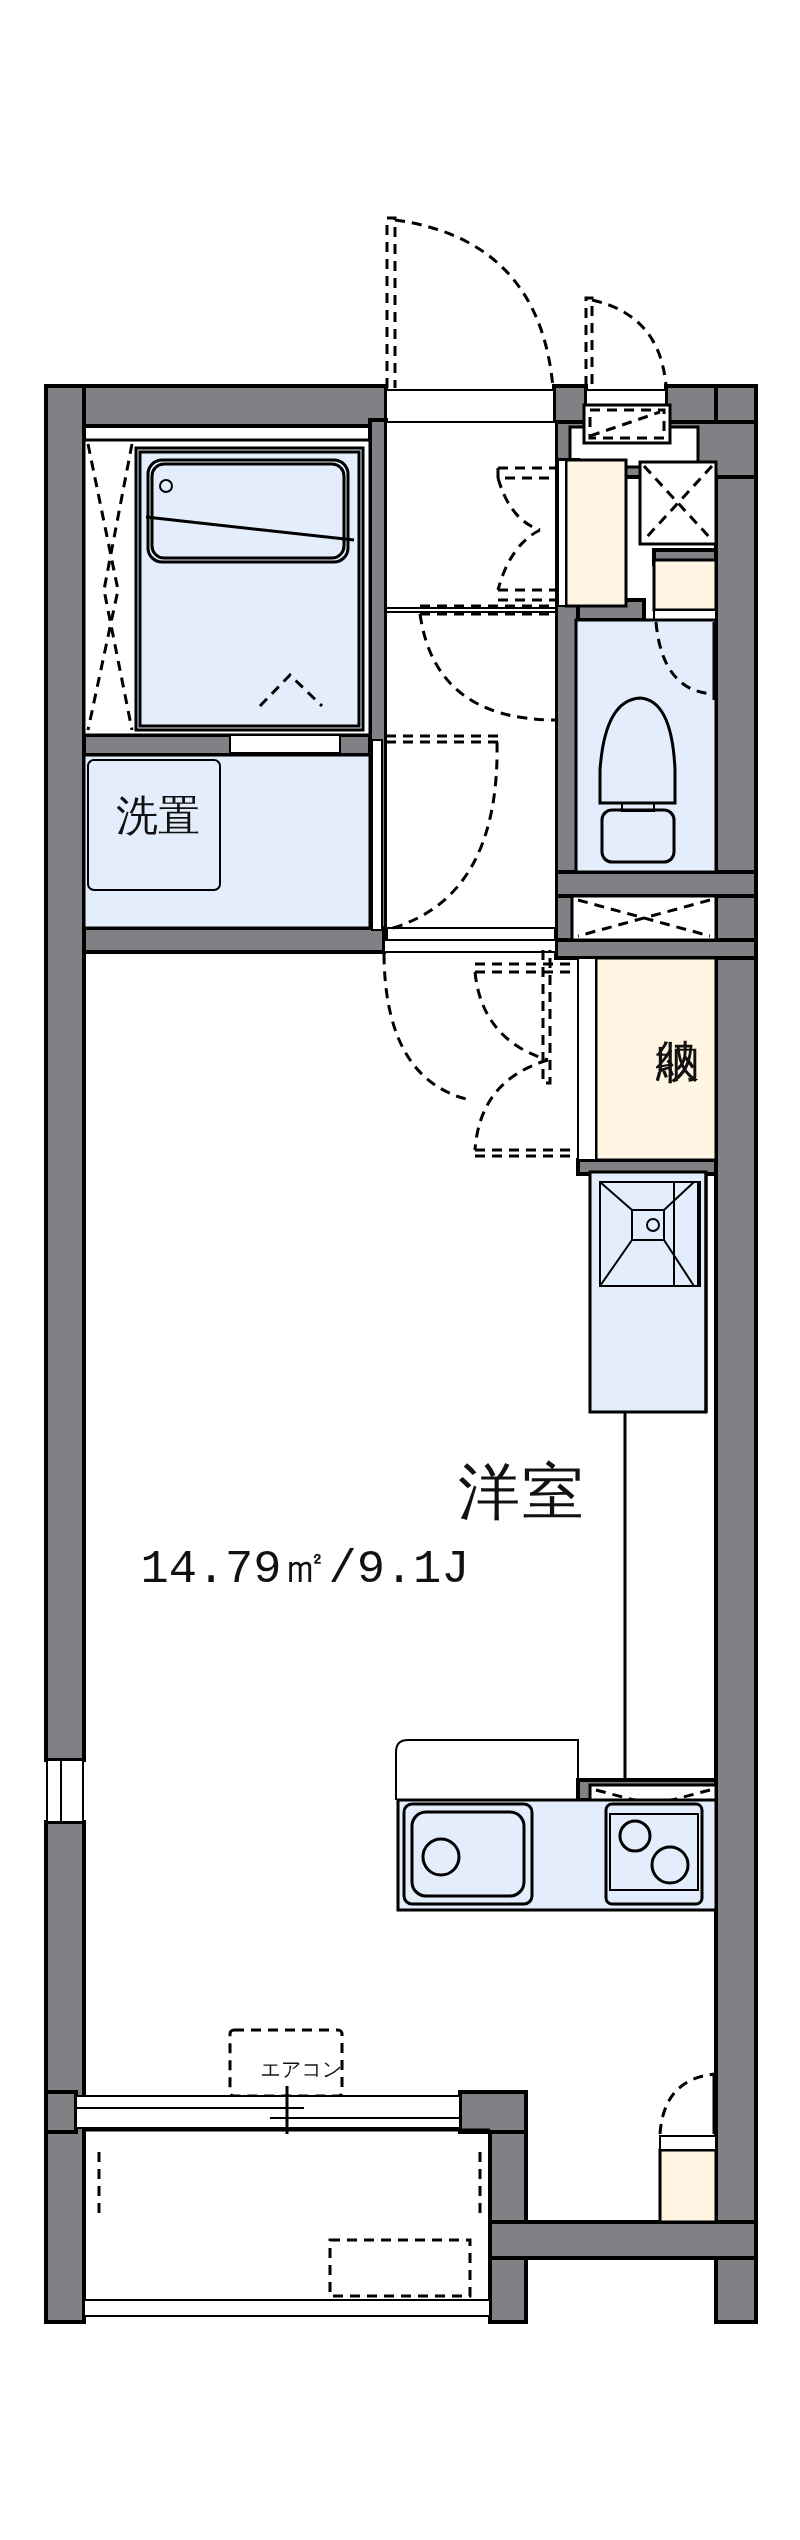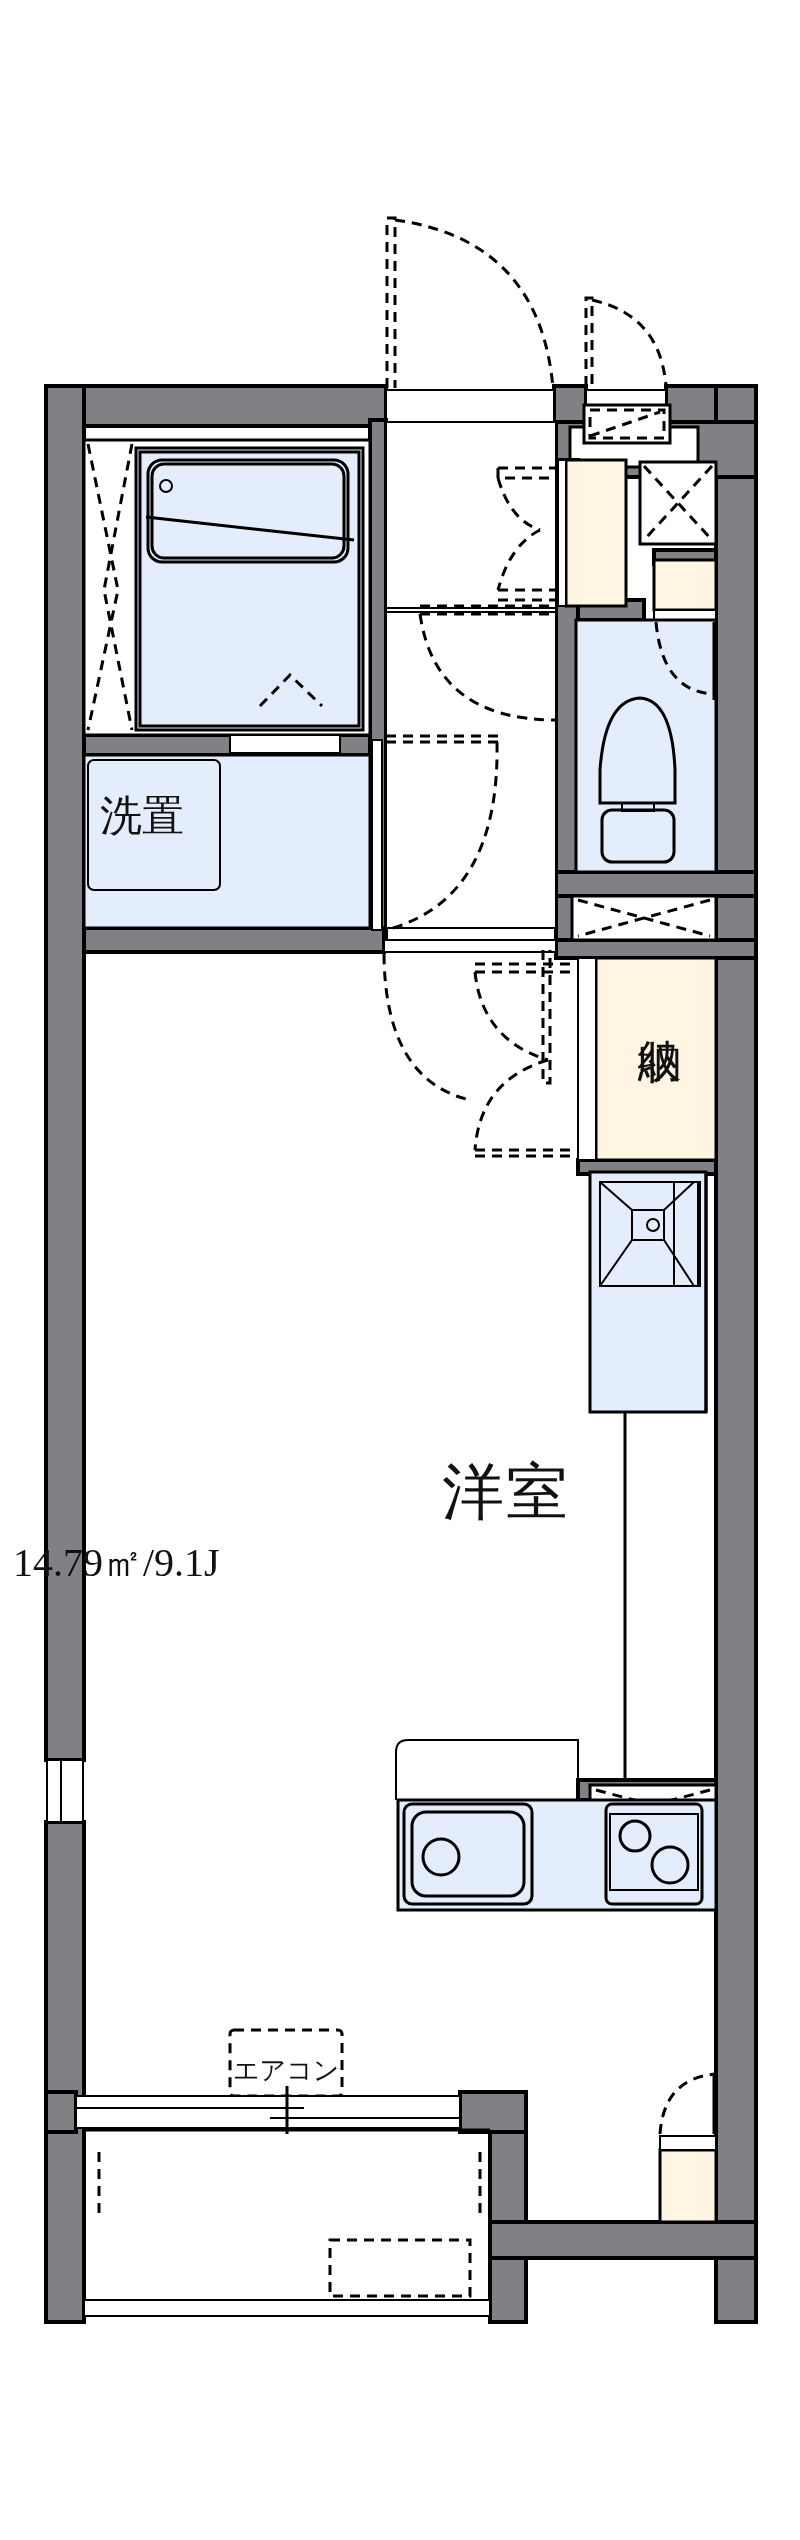--- a/index.html
+++ b/index.html
@@ -5,26 +5,26 @@
   html, body { margin: 0; padding: 0; background: #ffffff; }
   body { width: 800px; height: 2540px; position: relative; overflow: hidden; font-family: "DejaVu Sans", sans-serif; }
   svg { position: absolute; left: 0; top: 0; }
   .wall { fill: #808085; stroke: #000; stroke-width: 4; }
   .ln { fill: none; stroke: #000; stroke-width: 3; }
   .thin { fill: none; stroke: #000; stroke-width: 2; }
   .dash { fill: none; stroke: #000; stroke-width: 3; stroke-dasharray: 10 7; }
   .wet { fill: #e3edfb; stroke: #000; stroke-width: 3; }
   .wood { fill: #fff5e2; stroke: #000; stroke-width: 3; }
   .white { fill: #fff; stroke: #000; stroke-width: 3; }
-  .lbl { position: absolute; color: #111; font-family: Liberation Serif, serif; white-space: nowrap; }
+  .lbl { position: absolute; color: #111; font-family: Liberation Mono, monospace; white-space: nowrap; margin-left: 16px; }
   .room-name { font-size: 62px; left: 0; width: 570px; text-align: right; top: 1450px; letter-spacing: 2px; }
-  .room-area { font-size: 40px; left: 13px; width: 570px; top: 1535px; }
+  .room-area { font-size: 47px; left: 4px; width: 570px; text-align: center; top: 1535px; }
   .washer { font-size: 42px; left: 100px; top: 788px; }
   .storage { font-size: 44px; left: 630px; width: 60px; text-align: center; top: 1005px; line-height: 62px; writing-mode: vertical-rl; }
-  .aircon { font-size: 26px; left: 233px; top: 2043px; width: 105px; height: 56px; text-align: center; line-height: 56px; }
+  .aircon { font-size: 20px; left: 233px; top: 2043px; width: 105px; height: 56px; text-align: center; line-height: 56px; }
 </style>
 </head>
 <body>
 
 <svg width="800" height="2540" viewBox="0 0 800 2540">
 
   <g>
 
     <rect class="wall" x="46" y="386" width="340" height="40"></rect>
 

